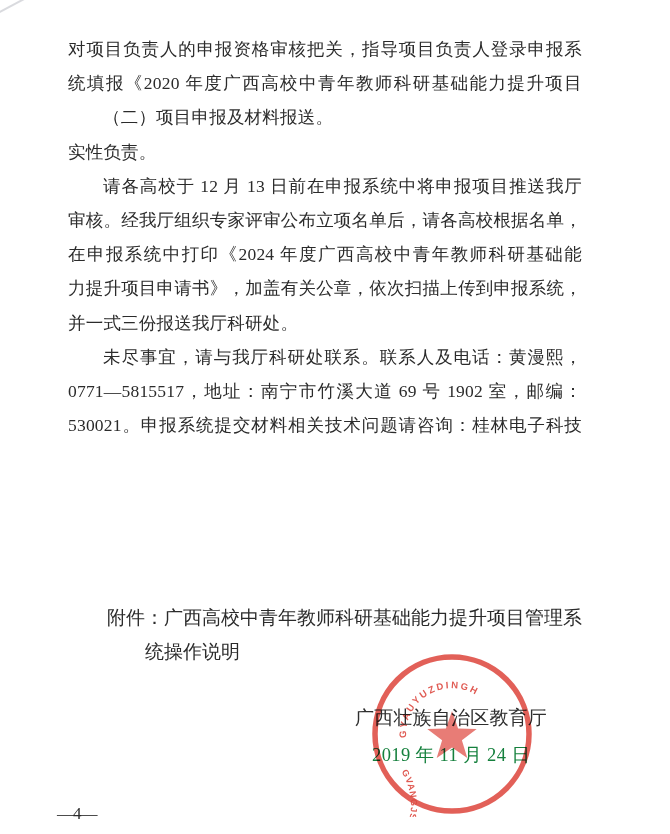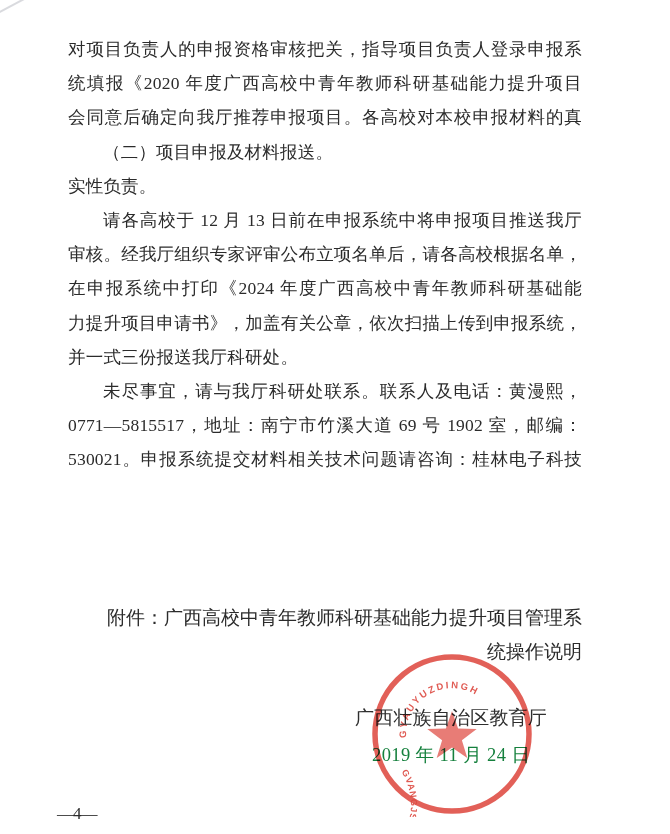--- a/index.html
+++ b/index.html
@@ -42,21 +42,21 @@
   .ln.last { text-align-last: left; }
   .ln.ind  { text-indent: 35px; }
   
   .attachment {
     position: absolute;
     top: 601px; left: 68px; width: 514px;
     font-size: 19px;
     line-height: 33.5px;
     color: #2b2b2b;
   }
-  .ln-a { text-align: right; }
+  .ln-a { text-align: left; }
   .ln-a.first  { padding-left: 39px; }
   .ln-a.second { padding-left: 77px; }
   
   .sig-org {
     position: absolute; top: 705px; left: 355px;
     font-size: 19px; letter-spacing: 0.2px; color: #2e2e2e;
     white-space: nowrap;
   }
   .sig-date {
     position: absolute; top: 742px; left: 372px;
@@ -94,21 +94,20 @@
 </head>
 <body>
 
 <div class="page">
 
   <div class="scan-artifact"></div>
 
   <div class="body-text">
     <div class="ln">对项目负责人的申报资格审核把关，指导项目负责人登录申报系</div>
     <div class="ln">统填报《2020 年度广西高校中青年教师科研基础能力提升项目</div>
-    <div class="ln">会同意后确定向我厅推荐申报项目。各高校对本校申报材料的真</div>
     <div class="ln ind last">（二）项目申报及材料报送。</div>
     <div class="ln last">实性负责。</div>
     <div class="ln ind">请各高校于 12 月 13 日前在申报系统中将申报项目推送我厅</div>
     <div class="ln">审核。经我厅组织专家评审公布立项名单后，请各高校根据名单，</div>
     <div class="ln">在申报系统中打印《2024 年度广西高校中青年教师科研基础能</div>
     <div class="ln">力提升项目申请书》，加盖有关公章，依次扫描上传到申报系统，</div>
     <div class="ln last">并一式三份报送我厅科研处。</div>
     <div class="ln ind">未尽事宜，请与我厅科研处联系。联系人及电话：黄漫熙，</div>
     <div class="ln">0771—5815517，地址：南宁市竹溪大道 69 号 1902 室，邮编：</div>
     <div class="ln">530021。申报系统提交材料相关技术问题请咨询：桂林电子科技</div>

